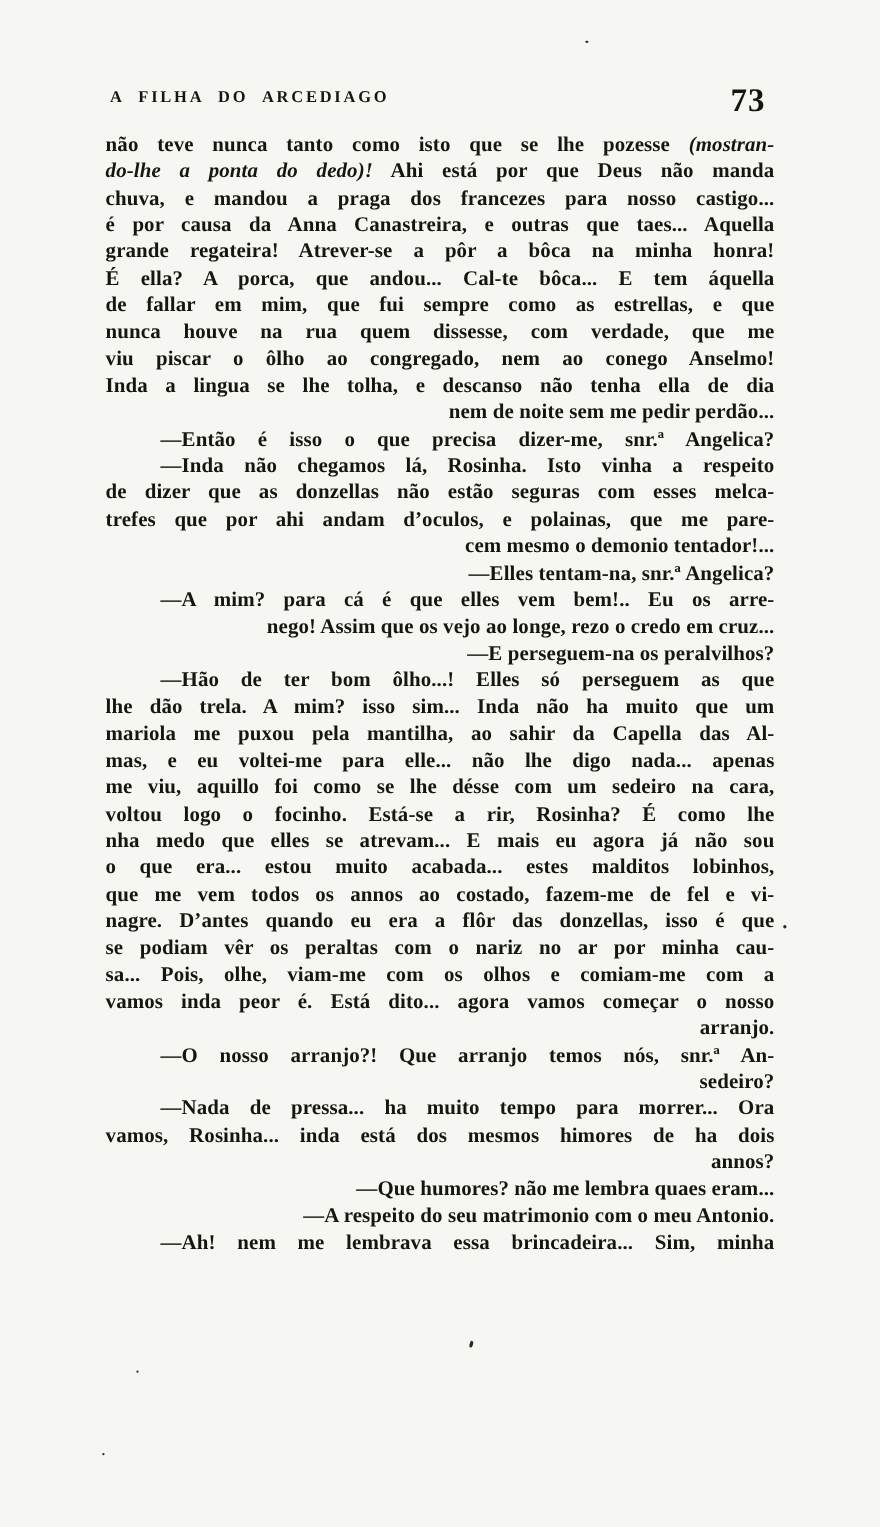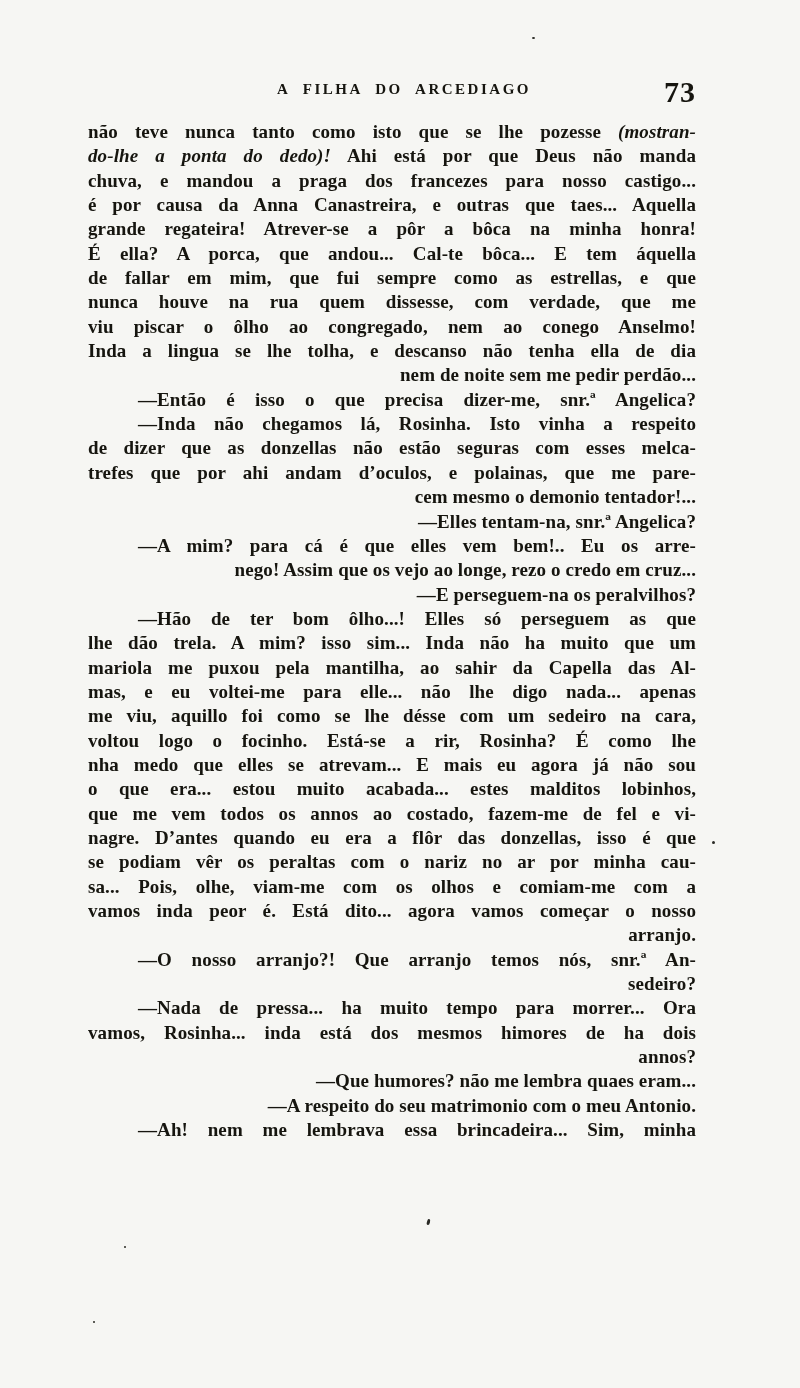--- a/index.html
+++ b/index.html
@@ -12,38 +12,38 @@
     overflow: hidden;
     -webkit-font-smoothing: antialiased;
   }
   .page-header {
     position: absolute;
     top: 78px; left: 100px; width: 608px;
     height: 26px;
   }
   .header-title {
     display: block;
-    text-align: center;
+    text-align: left;
     font-weight: bold;
     font-size: 15px;
     letter-spacing: 2.5px;
     word-spacing: 7px;
     padding-top: 3px;
     font-variant: normal;
   }
   .page-number {
     position: absolute;
     right: 12px; top: -3px;
     font-size: 30px;
     font-weight: bold;
     letter-spacing: 1px;
   }
   .text-block {
     position: absolute;
-    top: 120px; left: 88px; width: 608px;
+    top: 120px; left: 96px; width: 608px;
     font-size: 19px;
     font-weight: bold;
     line-height: 24.35px;
     letter-spacing: 0.1px;
   }
   .line { text-align: right; }
   .line.just { text-align: justify; text-align-last: justify; }
   .line.ind { padding-left: 50px; }
   .it { font-style: italic; }
   .speck {

